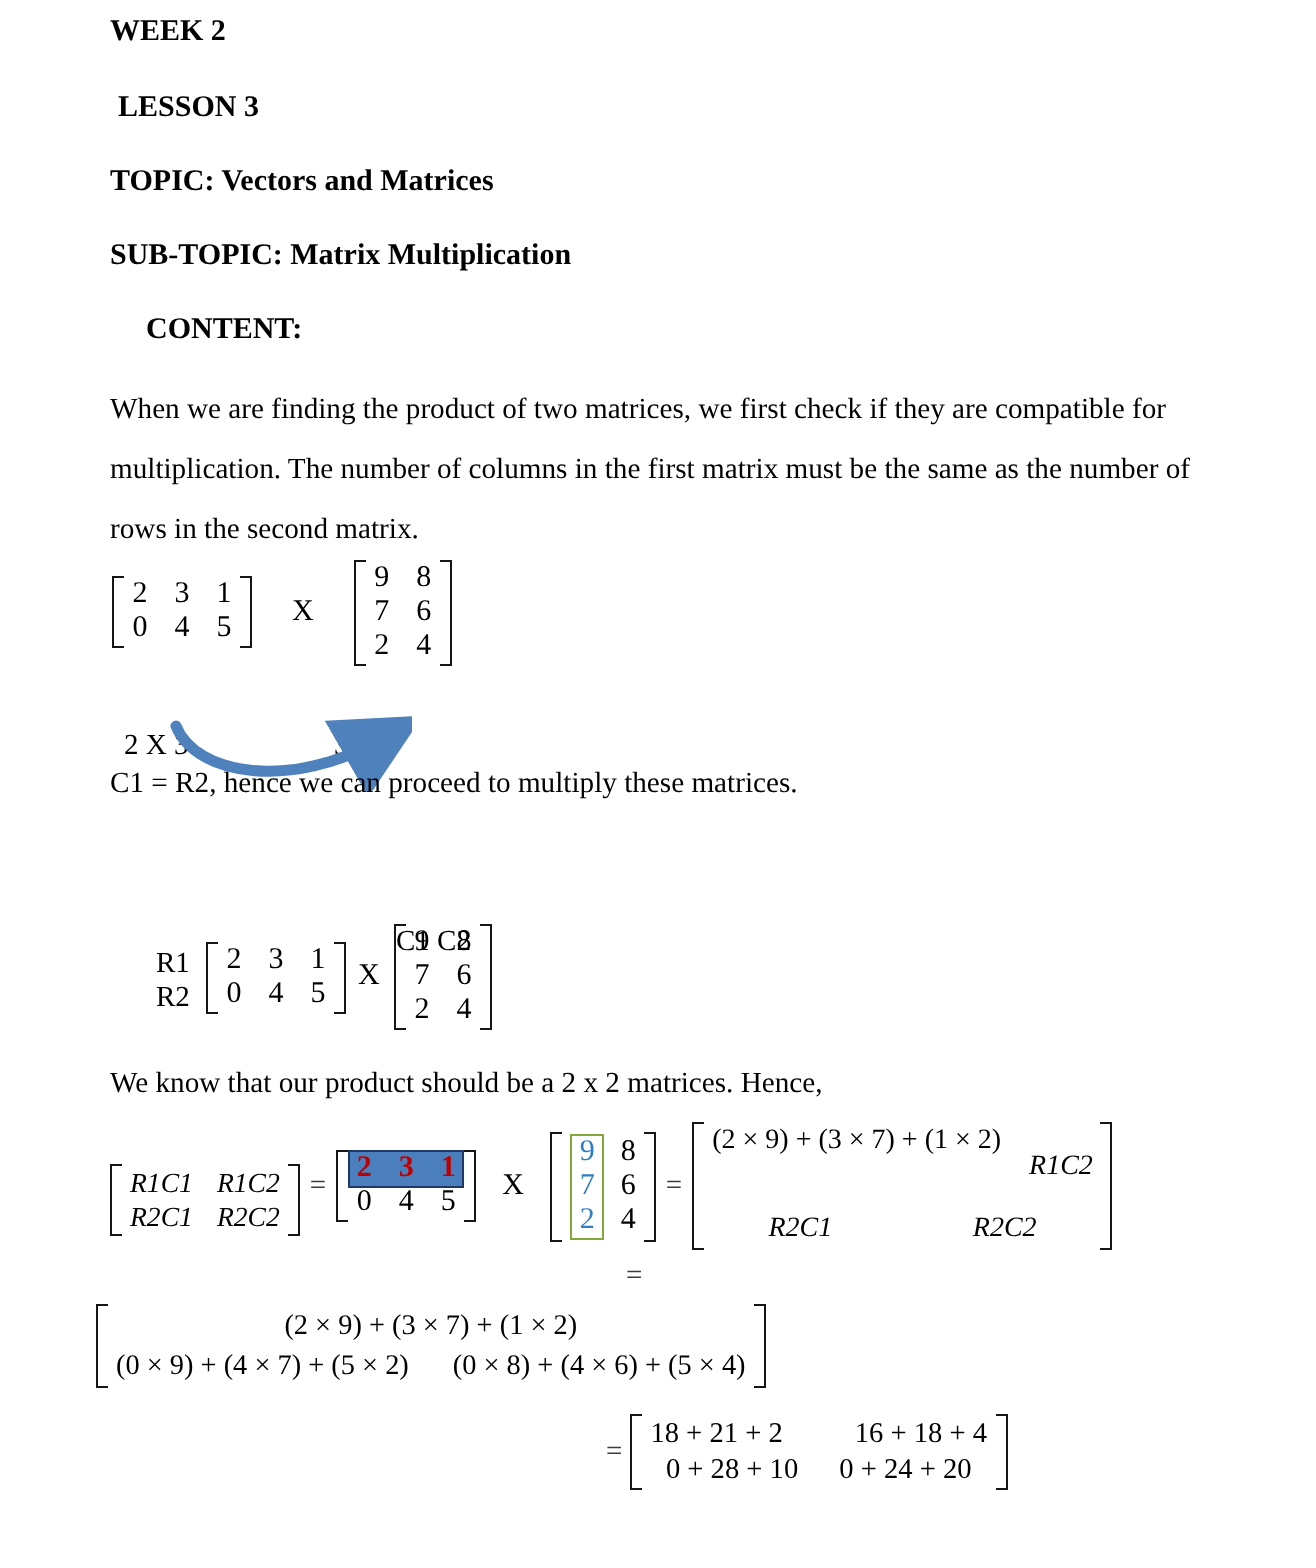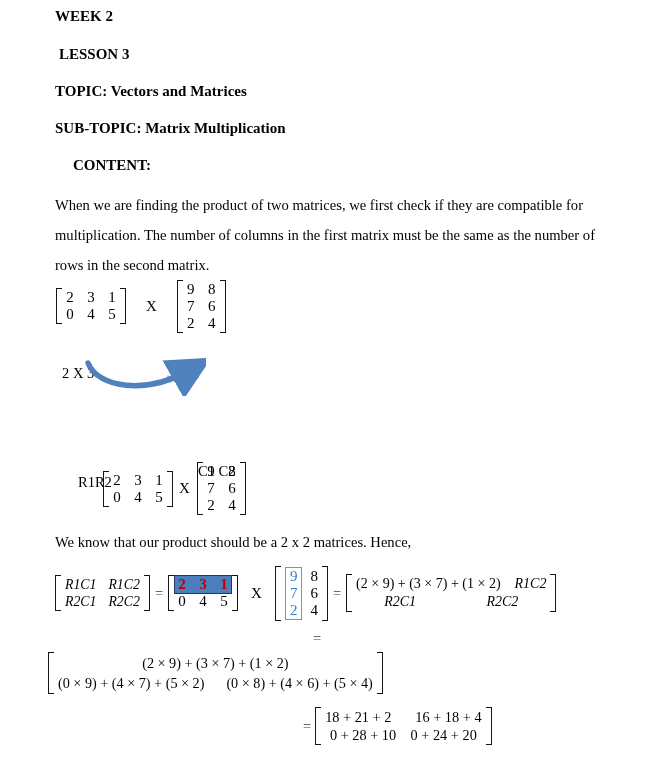--- a/index.html
+++ b/index.html
@@ -13,30 +13,30 @@
   .pline { line-height:30px; }
   
   .mx { display:inline-flex; align-items:stretch; font-size:15px; }
   .br { width:5px; flex:none; }
   .br.l { border:1.4px solid #161616; border-right:none; }
   .br.r { border:1.4px solid #161616; border-left:none; }
   .mxbody { display:flex; flex-direction:column; justify-content:center; padding:1px 4px; }
   .mrow { display:flex; column-gap:13px; line-height:17px; }
   .mrow > span { flex:1 1 auto; text-align:center; min-width:8px; }
   .op { font-size:15px; padding:0 3px; }
-  .ital { font-style:italic; }
+  .ital { font-style:italic;margin-top:13px; }
   
   .hlrow { background:#4a7ebc; outline:1.4px solid #1f3864; color:#c00000; font-weight:bold;
            padding:0 3px; margin:0 -3px; }
   
   .colsbody { display:flex; align-items:center; padding:1px 4px; column-gap:8px; }
   .vcol { display:flex; flex-direction:column; line-height:17px; text-align:center; }
   .gcol { border:1.7px solid #85a938; padding:0 4px; color:#2f7ec7; }
   
-  .rlabels { display:flex; flex-direction:row; line-height:17px; font-size:14.5px; }
+  .rlabels { display:flex; flex-direction:column; line-height:17px; font-size:14.5px; }
   .smath { font-size:14.5px; white-space:nowrap;margin-top:16px; }
   .flexrow { display:flex; align-items:center; }
   .exprmx .mrow { column-gap:22px; line-height:20px; font-size:14.2px; white-space:nowrap; }
   .eq { color:#3d3d3d; font-size:14.5px; }
 </style>
 </head>
 <body>
 
 <div class="page">
 
@@ -95,20 +95,21 @@
 
   <svg class="abs" style="left:78px; top:358px" width="128" height="38" viewBox="0 0 128 38">
     <defs>
       <marker id="ah" markerWidth="8" markerHeight="8" refX="3.5" refY="4" orient="auto">
         <path d="M0 0 L8 4 L0 8 z" fill="#4f81bd"></path>
       </marker>
     </defs>
     <path d="M10 5 C 20 30, 68 37, 112 12" fill="none" stroke="#4f81bd" stroke-width="5.5" stroke-linecap="round" marker-end="url(#ah)"></path>
   </svg>
 
+  <div class="abs para" style="left:55px; top:384px">C1 = R2, hence we can proceed to multiply these matrices.</div>
 
 
   <div class="abs" style="left:78px; top:447px; width:200px; height:72px">
     <div class="abs smath" style="left:120px; top:0">C1 C2</div>
     <div class="abs rlabels" style="left:0; top:27px">
       <span>R1</span>
       <span>R2</span>
     </div>
     <span class="abs mx" style="left:25px; top:24px">
       <span class="br l"></span>
@@ -231,21 +232,21 @@
       </span>
       <span class="br r"></span>
     </span>
   </div>
 
   <div class="abs flexrow" style="left:303px; top:707px; column-gap:4px">
     <span class="eq">=</span>
     <span class="mx" style="font-size:14.3px">
       <span class="br l"></span>
       <span class="mxbody">
-        <span class="mrow" style="column-gap:24px; line-height:18px; white-space:nowrap">
+        <span class="mrow" style="column-gap:36px; line-height:18px; white-space:nowrap">
             <span>18 + 21 + 2</span>
             <span>16 + 18 + 4</span>
           </span>
         <span class="mrow" style="column-gap:5px; line-height:18px; white-space:nowrap">
             <span>0 + 28 + 10</span>
             <span>0 + 24 + 20</span>
           </span>
       </span>
       <span class="br r"></span>
     </span>

